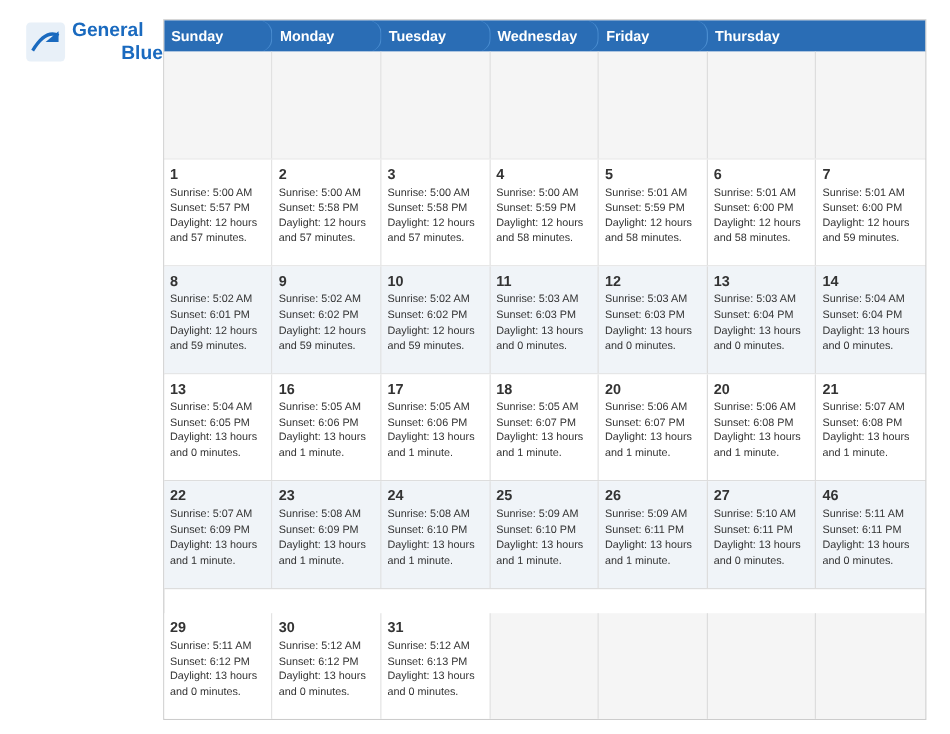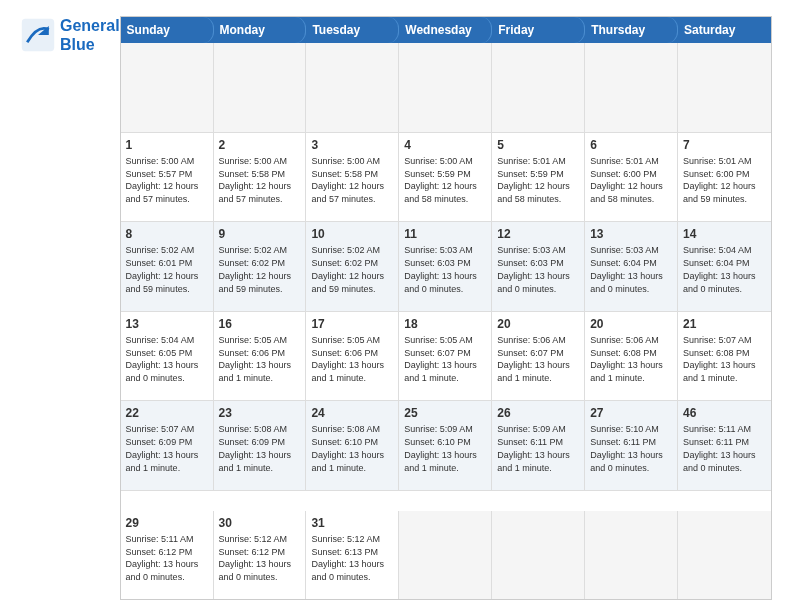--- a/index.html
+++ b/index.html
@@ -106,38 +106,37 @@
 
 <div class="page">
   <div class="header">
     <div class="logo">
       <svg class="logo-icon" viewBox="0 0 40 40">
         <rect x="2" y="2" width="36" height="36" rx="4" fill="#1a6abf" opacity="0.1"></rect>
         <path d="M8 28 Q20 8 32 14" stroke="#1a6abf" stroke-width="3" fill="none"></path>
         <path d="M20 20 L32 10 L32 20 Z" fill="#1a6abf"></path>
       </svg>
       <div style="line-height:1.2; font-size:16px; font-weight:bold; color:#333;">
-        <span style="color:#1a6abf;">General</span><br><span style="color:#1a6abf;">Blue</span>
+        <span style="color:#1a6abf;">General</span><br><span style="color:#1a6abf;margin-left:41px;">Blue</span>
       </div>
     </div>
     <div class="title-block">
       <h1></h1>
       <h2></h2>
     </div>
   </div>
 
   <div class="calendar">
     <div class="cal-header-row">
     <div class="cal-header-cell">Sunday</div>
         <div class="cal-header-cell">Monday</div>
         <div class="cal-header-cell">Tuesday</div>
         <div class="cal-header-cell">Wednesday</div>
         <div class="cal-header-cell">Friday</div>
         <div class="cal-header-cell">Thursday</div>
-        <div class="cal-header-cell">Saturday</div>
       </div>
     <div class="cal-body">
     <div class="cal-week">
           <div class="cal-cell empty"></div>
           <div class="cal-cell empty"></div>
           <div class="cal-cell empty"></div>
           <div class="cal-cell empty"></div>
           <div class="cal-cell empty"></div>
           <div class="cal-cell empty"></div>
           <div class="cal-cell empty"></div>

